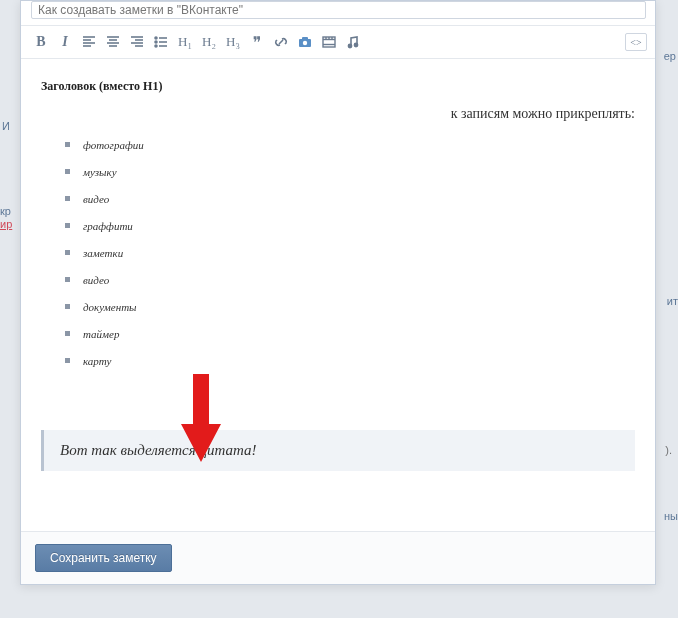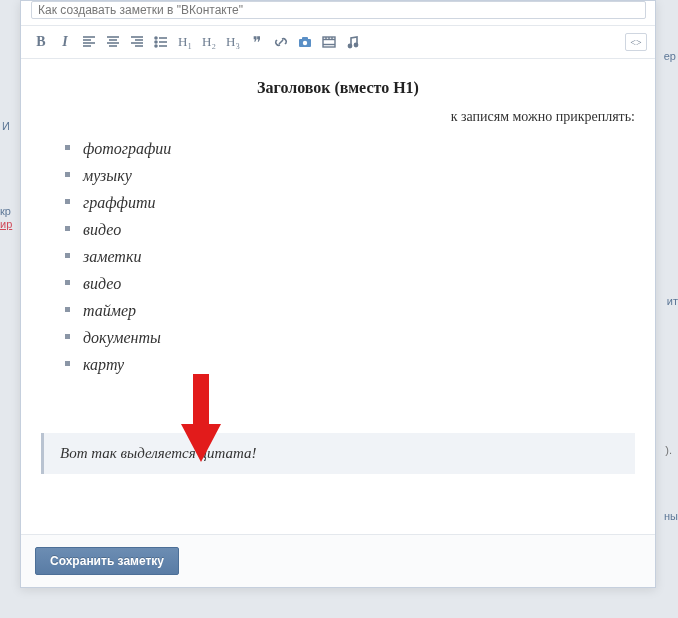--- a/index.html
+++ b/index.html
@@ -57,39 +57,38 @@
     font-size: 14px;
     user-select: none;
   }
   .tb-spacer { flex: 1; }
   .tb-btn svg { width: 16px; height: 16px; }
   .content {
     padding: 20px 20px 60px 20px;
     font-family: Georgia, 'Times New Roman', serif;
   }
   .content-heading {
-    text-align: center;
     font-weight: bold;
-    font-size: 16px;
+    font-size: 12px;
     margin-bottom: 12px;
     color: #222;
   }
   .content-intro {
     font-size: 14px;
     margin-bottom: 10px;
     text-align: right;
   }
   .content ul {
     list-style: none;
     padding-left: 42px;
   }
   .content ul li {
     position: relative;
     font-style: italic;
-    font-size: 16px;
+    font-size: 11px;
     line-height: 27px;
     color: #333;
   }
   .content ul li::before {
     content: "";
     position: absolute;
     left: -18px;
     top: 10px;
     width: 5px;
     height: 5px;
@@ -116,21 +115,21 @@
     background: #fafbfc;
     display: flex;
   }
   .save-btn {
     background: #5a7da6;
     background: linear-gradient(#6c8db3, #597ca5);
     color: #fff;
     border: 1px solid #4c6f97;
     padding: 6px 14px;
     font-size: 12px;
-    font-weight: bold;
+    font-weight: normal;
     border-radius: 2px;
     cursor: pointer;
     text-shadow: 0 -1px 0 rgba(0,0,0,0.2);
   }
   .bg-frag {
     position: absolute;
     color: #3a5a80;
     font-size: 11px;
     opacity: 0.8;
   }
@@ -226,26 +225,26 @@
     <div class="tb-spacer"></div>
     <div class="tb-btn" style="border:1px solid #cfd6e0;border-radius:2px;width:22px;height:18px;font-size:10px;">&lt;&gt;</div>
   </div>
 
   <div class="content" style="position:relative;">
     <div class="content-heading">Заголовок (вместо H1)</div>
     <div class="content-intro">к записям можно прикреплять:</div>
     <ul>
       <li>фотографии</li>
       <li>музыку</li>
+      <li>видео</li>
       <li>граффити</li>
-      <li>видео</li>
       <li>заметки</li>
       <li>видео</li>
+      <li>документы</li>
       <li>таймер</li>
-      <li>документы</li>
       <li>карту</li>
     </ul>
 
     <svg class="arrow" width="40" height="90">
       <polygon points="12,0 28,0 28,50 40,50 20,88 0,50 12,50" fill="#e21b1b"></polygon>
     </svg>
 
     <div class="quote-box">Вот так выделяется цитата!</div>
   </div>
 

